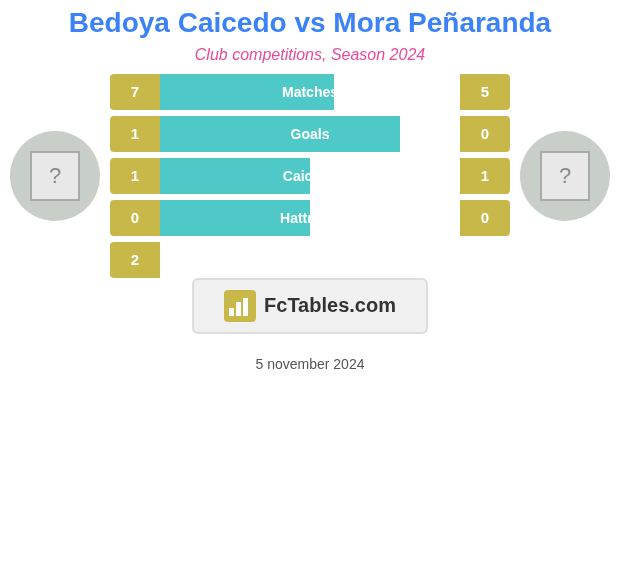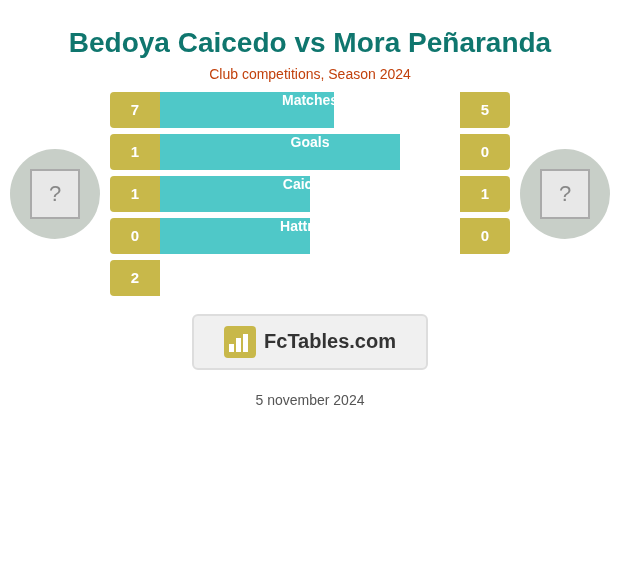--- a/index.html
+++ b/index.html
@@ -9,31 +9,32 @@
       background: #ffffff;
       font-family: Arial, sans-serif;
       display: flex;
       flex-direction: column;
       align-items: center;
       overflow: hidden;
     }
     .page-title {
       font-size: 28px;
       font-weight: bold;
-      color: #0f766e;
+      color: #3b82f6;
       text-align: left;
-      margin-top: 26px;
+      margin-top: 6px;
       padding: 0 20px;
       line-height: 1.2;
     }
     .subtitle {
-      font-size: 14px;
-      color: #c2410c;
+      font-size: 16px;
+      color: #ec4899;
       text-align: center;
       margin-top: 6px;
+      font-style: italic;
     }
     .main-content {
       display: flex;
       flex-direction: row;
       align-items: center;
       width: 100%;
       margin-top: 10px;
       padding: 0 10px;
     }
     .avatar {
@@ -83,21 +84,21 @@
       align-items: center;
       justify-content: center;
       height: 100%;
       flex-shrink: 0;
     }
     .stat-bar-area {
       flex: 1;
       height: 100%;
       position: relative;
       display: flex;
-      align-items: flex-start;
+      align-items: center;
       justify-content: center;
     }
     .stat-label {
       font-weight: bold;
       font-size: 14px;
       color: #fff;
       z-index: 2;
       position: relative;
     }
     .cyan-fill {
@@ -115,21 +116,20 @@
       font-weight: bold;
       font-size: 15px;
       text-align: center;
       display: flex;
       align-items: center;
       justify-content: center;
       height: 100%;
       flex-shrink: 0;
     }
     .branding {
-      margin-top: 18px;
       background: #f0f0f0;
       border: 2px solid #ddd;
       border-radius: 6px;
       padding: 10px 30px;
       display: flex;
       align-items: center;
       gap: 8px;
     }
     .brand-icon {
       width: 32px;

